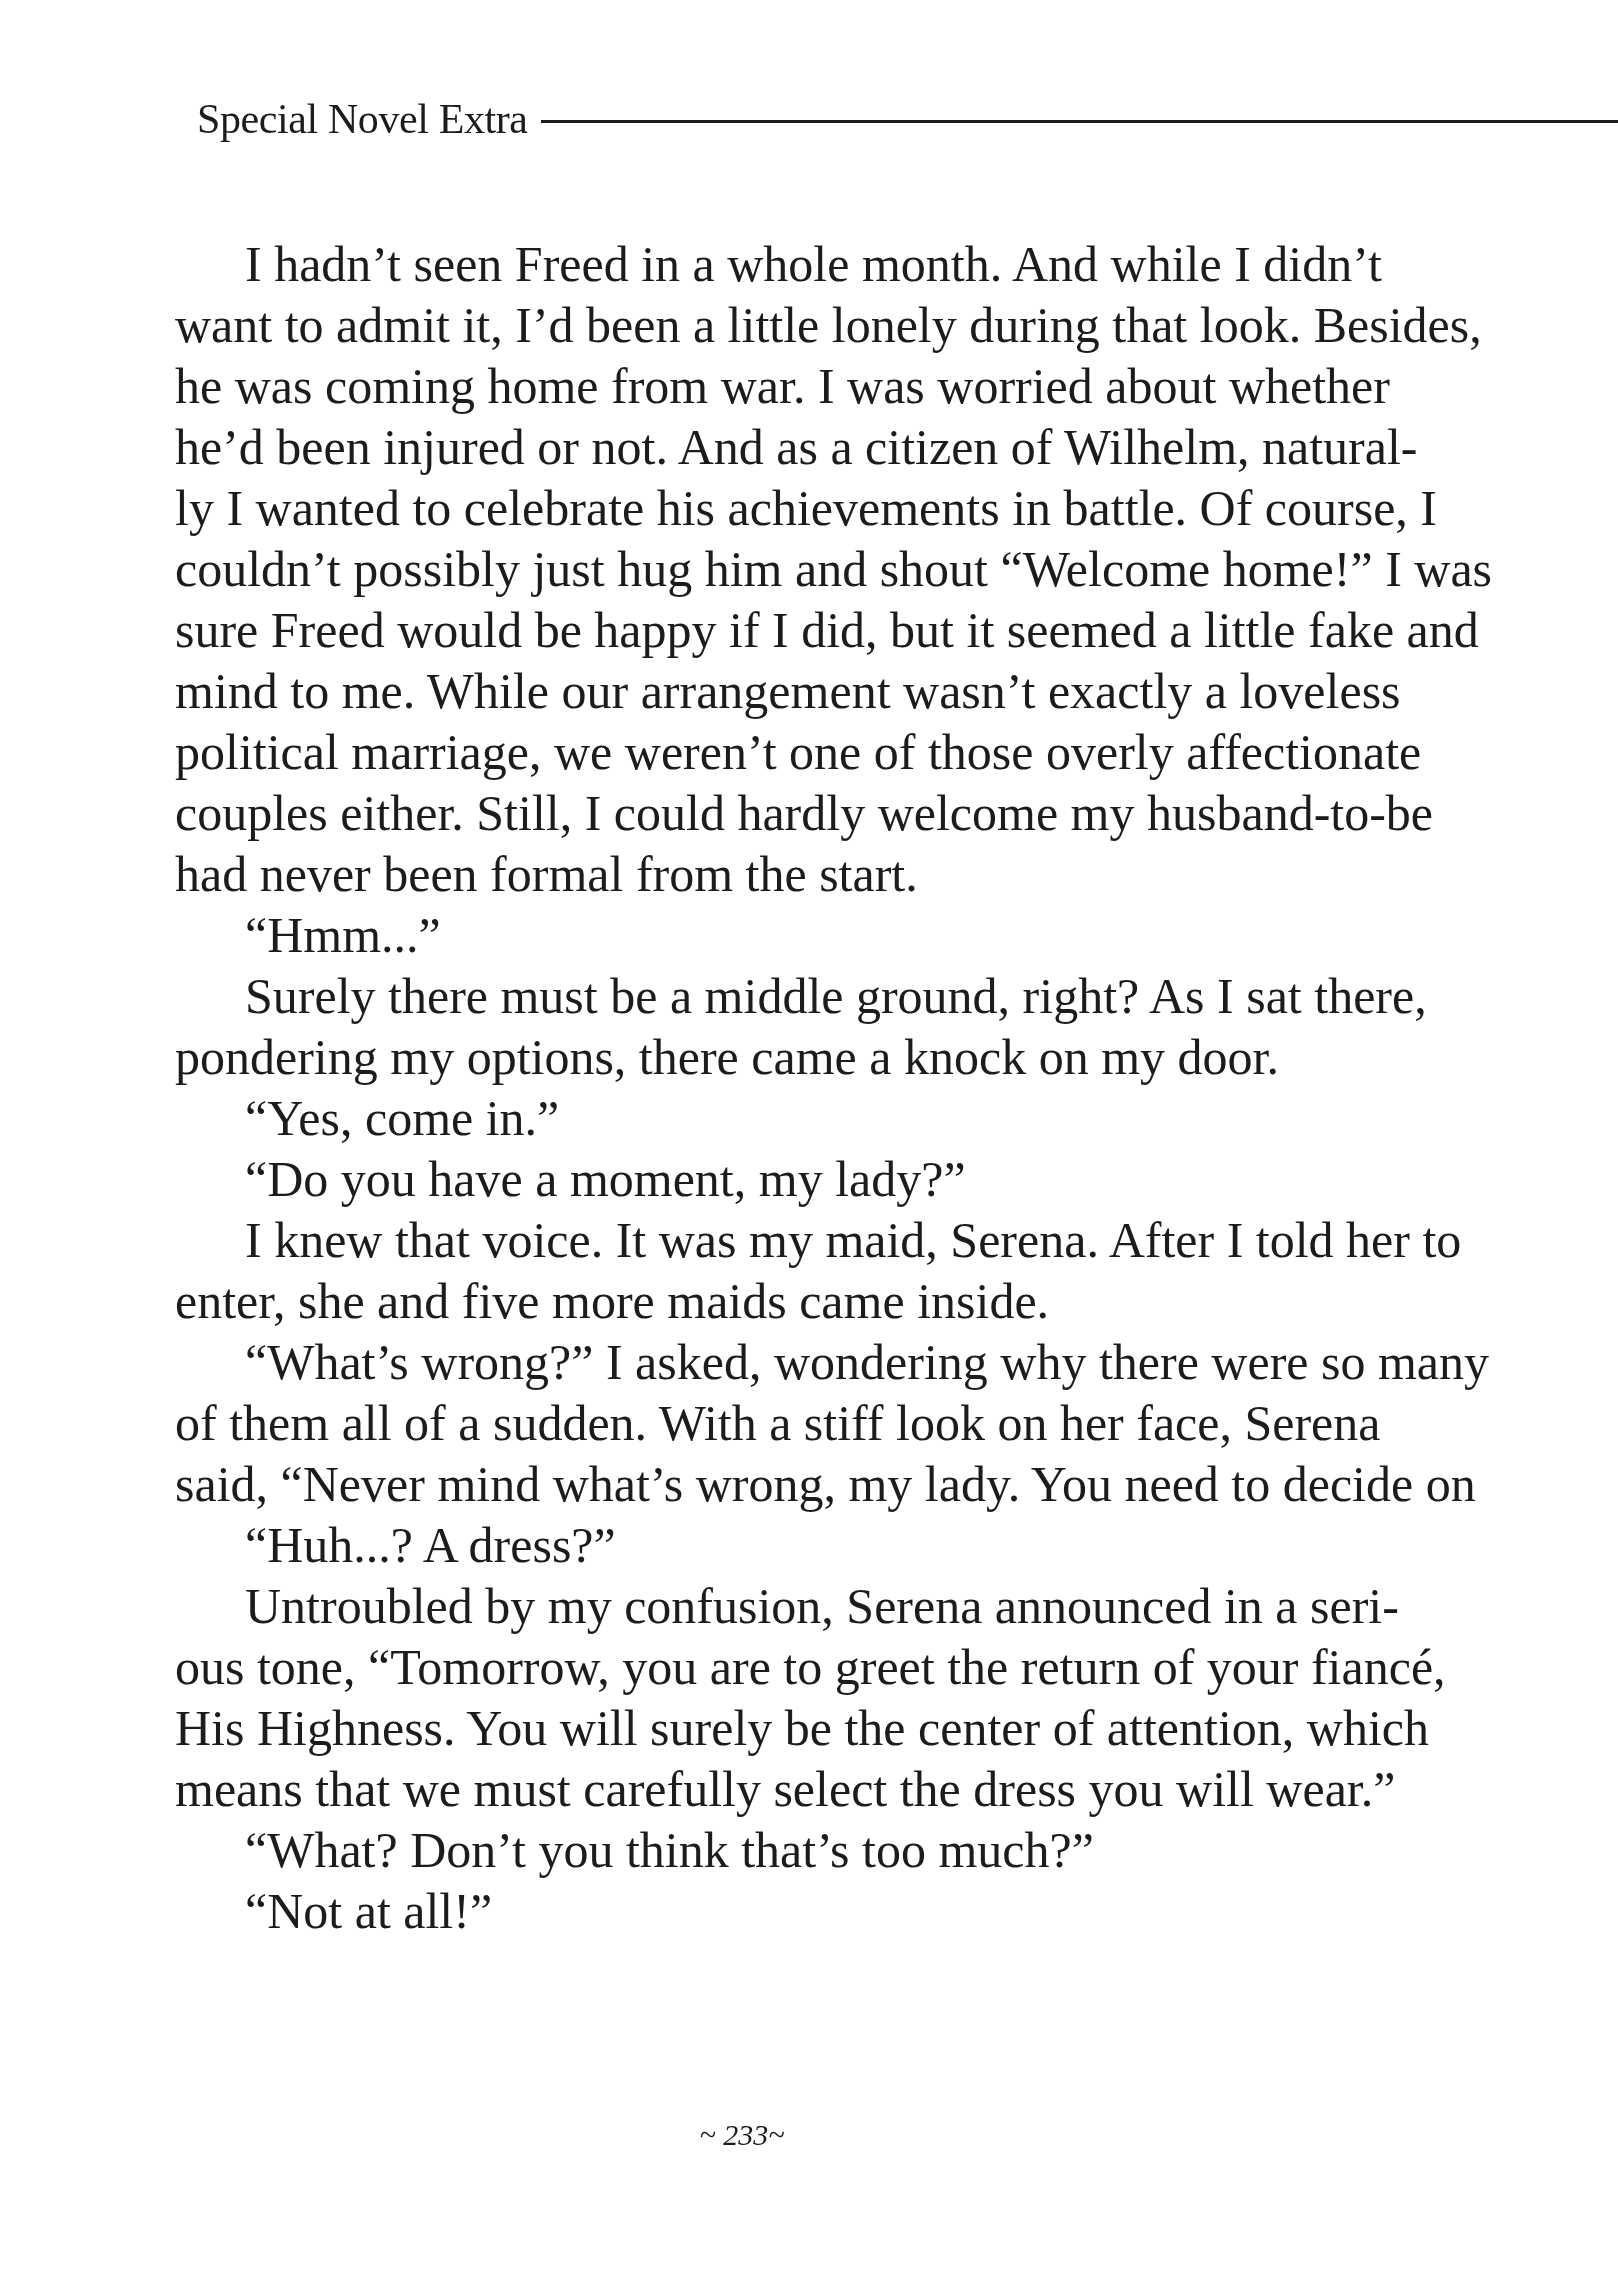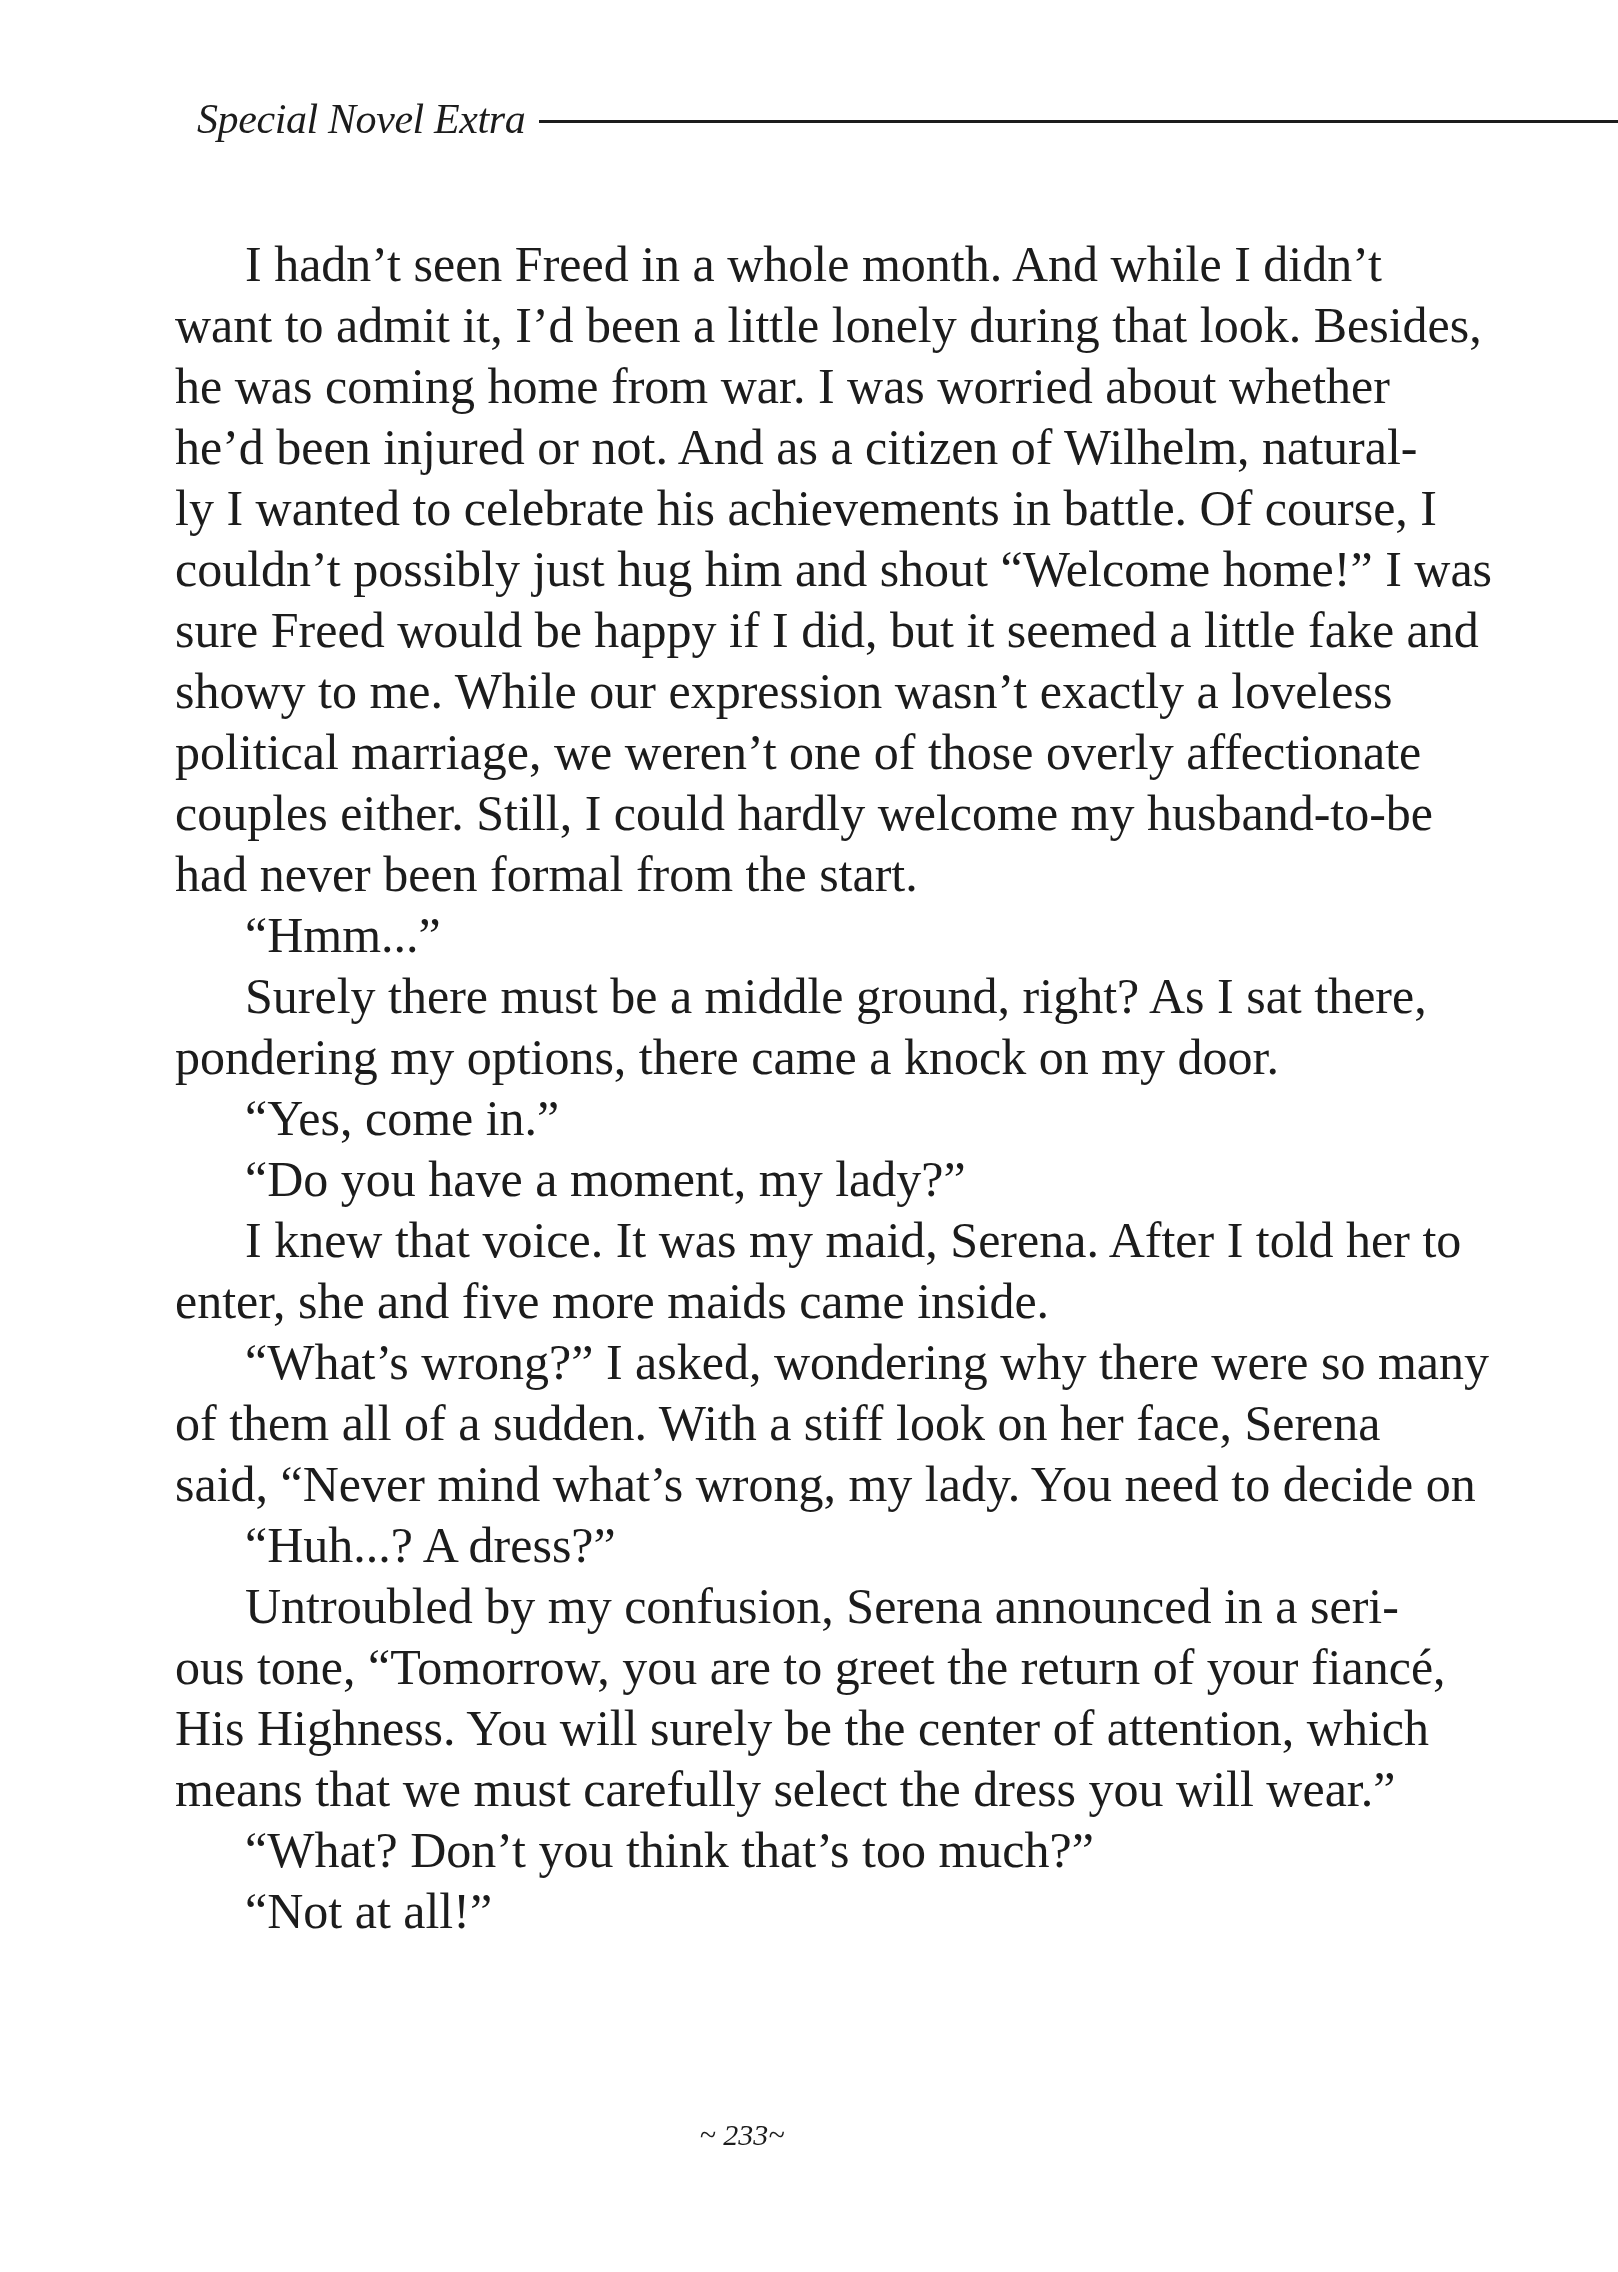--- a/index.html
+++ b/index.html
@@ -1,19 +1,19 @@
 <!DOCTYPE html>
 <html style="font-size:13.4px"><head>
 <meta charset="utf-8">
 <style>
   html,body{margin:0;padding:0;background:#ffffff;}
   body{width:1618px;height:2273px;position:relative;overflow:hidden;
        font-family:"Liberation Serif","DejaVu Serif",serif;color:#1c1c1c;}
   .header{position:absolute;left:197px;top:90px;right:0;height:58px;display:flex;align-items:center;}
-  .header-title{font-style:italic;font-size:42px;letter-spacing:-0.4px;white-space:nowrap;}
+  .header-title{font-size:42px;letter-spacing:-0.4px;white-space:nowrap;}
   .header-rule{flex:1;height:2.5px;background:#1c1c1c;margin-left:13.4px;margin-top:5px;}
   .body{position:absolute;left:175px;top:234px;width:1170px;}
   .line{font-size:50px;line-height:61px;height:61px;white-space:nowrap;
         text-align:justify;text-align-last:justify;display:block;}
   .line.last{text-align-last:left;}
   .line.indent{padding-left:70px;}
   .page-number{position:absolute;left:0;width:1416px;top:2118px;text-align:center;
                font-style:italic;font-size:30px;margin-left:34px;}
 </style>
 </head>
@@ -26,21 +26,21 @@
 
 <div class="body" id="body-text">
     <div>
       <span class="line indent">I hadn’t seen Freed in a whole month. And while I didn’t</span>
       <span class="line">want to admit it, I’d been a little lonely during that look. Besides,</span>
       <span class="line">he was coming home from war. I was worried about whether</span>
       <span class="line">he’d been injured or not. And as a citizen of Wilhelm, natural-</span>
       <span class="line">ly I wanted to celebrate his achievements in battle. Of course, I</span>
       <span class="line">couldn’t possibly just hug him and shout “Welcome home!” I was</span>
       <span class="line">sure Freed would be happy if I did, but it seemed a little fake and</span>
-      <span class="line">showy to me. While our expression wasn’t exactly a loveless</span>
+      <span class="line">mind to me. While our arrangement wasn’t exactly a loveless</span>
       <span class="line">political marriage, we weren’t one of those overly affectionate</span>
       <span class="line">couples either. Still, I could hardly welcome my husband-to-be</span>
       <span class="line last">had never been formal from the start.</span>
     </div>
     <div>
       <span class="line indent last">“Hmm...”</span>
     </div>
     <div>
       <span class="line indent">Surely there must be a middle ground, right? As I sat there,</span>
       <span class="line last">pondering my options, there came a knock on my door.</span>

